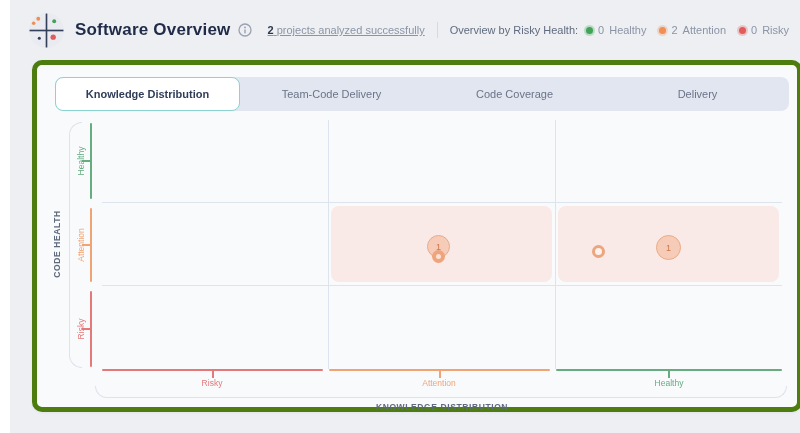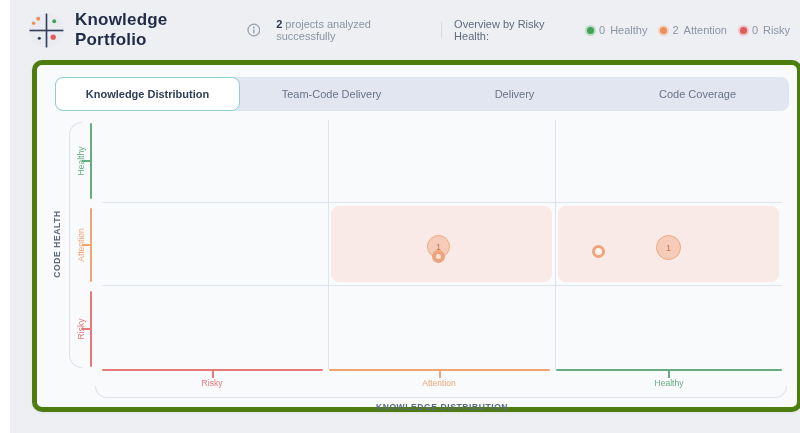--- a/index.html
+++ b/index.html
@@ -12,21 +12,21 @@
     color:#1f2b47;
   }
   .left-strip { position:absolute; left:0; top:0; width:10px; height:433px; background:#ffffff; }
 
   
   .header { position:absolute; left:28px; top:10px; right:10px; height:40px;
             display:flex; align-items:center; }
   .logo { width:37px; height:37px; flex:0 0 auto; }
   .title { font-size:17px; font-weight:bold; color:#1f2b47; margin-left:10px; letter-spacing:.2px; }
   .info-icon { margin-left:7px; width:14px; height:14px; display:inline-flex; }
-  .stats { margin-left:16px; font-size:11px; color:#8b94a6; }
+  .stats { margin-left:16px; font-size:11px; color:#8b94a6;text-decoration:underline; }
   .stats b { color:#2b374f; font-weight:bold; }
   .hdr-divider { width:1px; height:16px; background:#d4d9e2; margin:0 12px; }
   .overview-label { font-size:11px; color:#606b7e; }
   .legend { display:flex; align-items:center; margin-left:8px; gap:13px; }
   .legend-item { display:flex; align-items:center; gap:5px; font-size:11px; color:#8b94a6; cursor:pointer; }
   .legend-dot { width:7px; height:7px; border-radius:50%; }
   .legend-dot.healthy   { background:#3fa456; box-shadow:0 0 0 2px rgba(63,164,86,.28); }
   .legend-dot.attention { background:#ef8f54; box-shadow:0 0 0 2px rgba(239,143,84,.28); }
   .legend-dot.risky     { background:#e15b5b; box-shadow:0 0 0 2px rgba(225,91,91,.28); }
 
@@ -95,21 +95,21 @@
   <svg class="logo" viewBox="0 0 36 36">
     <circle cx="18" cy="18" r="17" fill="#e9ebf1"></circle>
     <rect x="17.2" y="1.5" width="1.6" height="33" fill="#33405c"></rect>
     <rect x="1.5" y="17.2" width="33" height="1.6" fill="#33405c"></rect>
     <circle cx="10" cy="6.5" r="1.9" fill="#ef8f54"></circle>
     <circle cx="5.5" cy="11" r="1.7" fill="#ef8f54"></circle>
     <circle cx="25.5" cy="9" r="1.9" fill="#3fa456"></circle>
     <circle cx="11" cy="25.5" r="1.5" fill="#33405c"></circle>
     <circle cx="24.5" cy="24.5" r="2.6" fill="#e15b5b"></circle>
   </svg>
-  <div class="title">Knowledge Portfolio</div>
+  <div class="title">Software Overview</div>
   <svg class="info-icon" viewBox="0 0 14 14">
     <circle cx="7" cy="7" r="6" fill="none" stroke="#99a1b0" stroke-width="1.3"></circle>
     <circle cx="7" cy="4.4" r="0.95" fill="#99a1b0"></circle>
     <rect x="6.3" y="6.2" width="1.4" height="4.3" rx="0.7" fill="#99a1b0"></rect>
   </svg>
   <div class="stats">
     <b>2</b>
     <span>projects analyzed successfully</span>
   </div>
   <div class="hdr-divider"></div>
@@ -131,22 +131,22 @@
       <span>Risky</span>
     </div>
   </div>
 </div>
 
 <div class="card">
 
   <div class="tabbar">
     <div class="tab active">Knowledge Distribution</div>
     <div class="tab">Team-Code Delivery</div>
+    <div class="tab">Code Coverage</div>
     <div class="tab">Delivery</div>
-    <div class="tab">Code Coverage</div>
   </div>
 
   <div class="chart">
 
     <div class="vline" style="left:291px"></div>
     <div class="vline" style="left:518px"></div>
     <div class="hline" style="top:137px"></div>
     <div class="hline" style="top:220px"></div>
 
     <div class="hl" style="left:294px; width:221px"></div>

